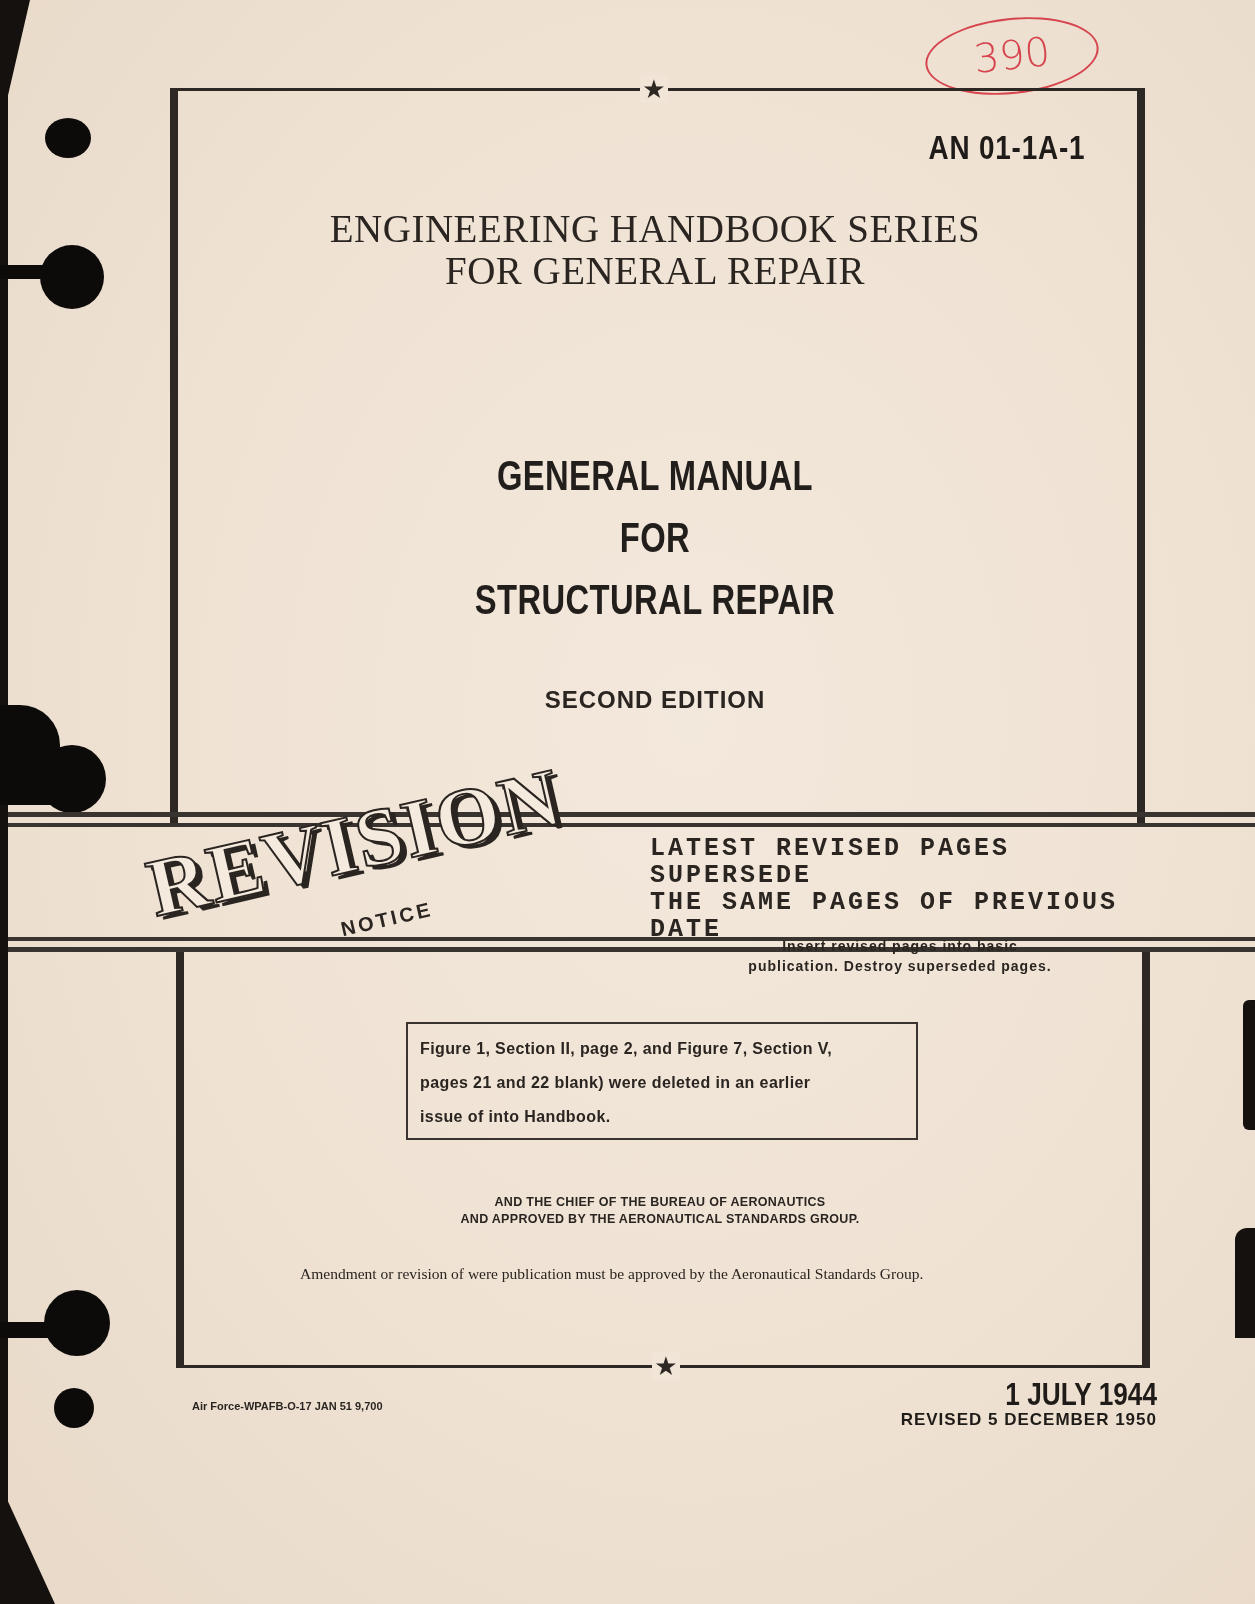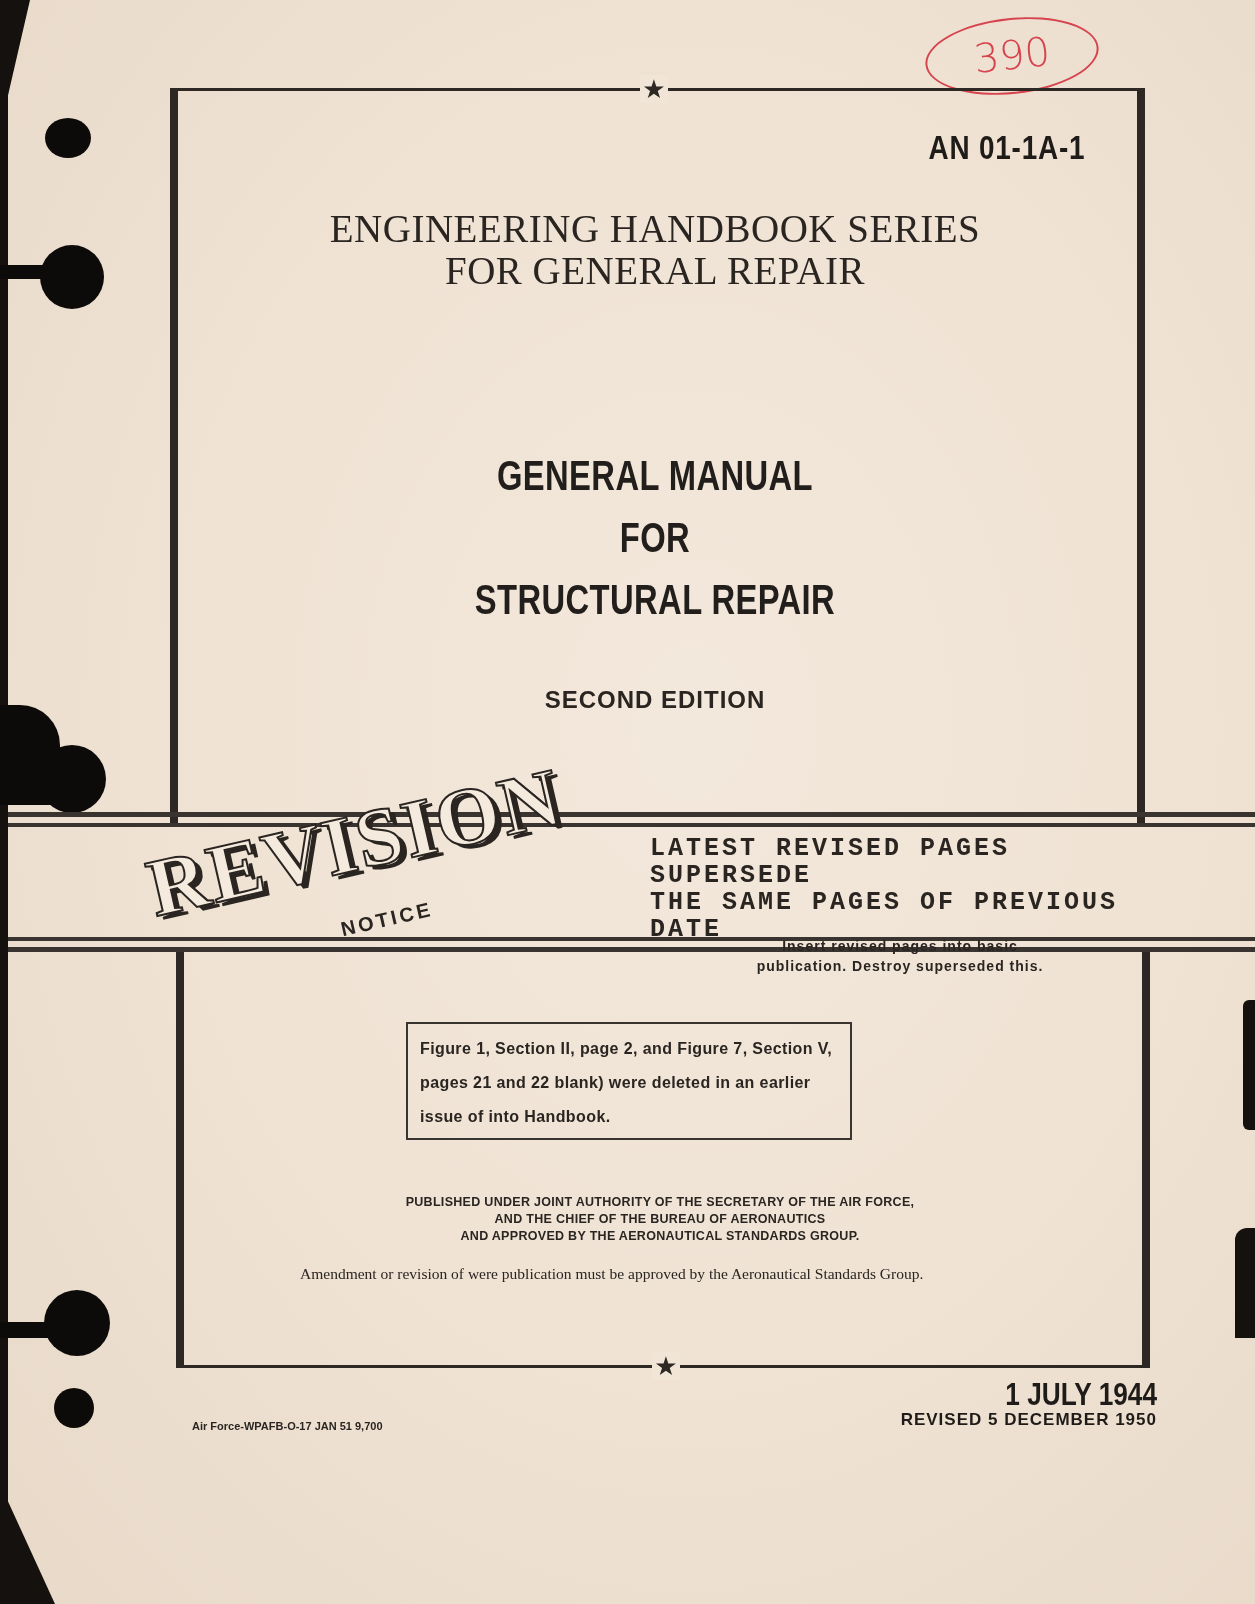--- a/index.html
+++ b/index.html
@@ -49,30 +49,30 @@
   .revision-word { position:absolute; left: 160px; top: 842px; font-family:"Liberation Serif", serif; font-weight:700;
     font-size: 82px; letter-spacing: 2px; color:#f4eadd; -webkit-text-stroke: 2px #2a2521;
     text-shadow: 5px 5px 0 #2a2521; transform: rotate(-13deg); transform-origin: left bottom; }
   .notice-word { position:absolute; left: 340px; top: 908px; font-weight:700; font-size: 20px; letter-spacing: 3px;
     transform: rotate(-13deg); color:#2a2521; }
   .band-headline { position:absolute; left: 650px; top: 835px; width: 510px; font-weight: 700; font-size: 25px;
     line-height: 27px; letter-spacing: 3px; color:#2a2521;font-family:Liberation Mono, monospace; }
   .band-sub { position:absolute; left: 680px; top: 936px; width: 440px; text-align:center; font-weight:700;
     font-size: 14px; line-height: 20px; letter-spacing: 1px; color:#2a2521; }
 
-  .note-box { position:absolute; left: 406px; top: 1022px; width: 446px; height: 118px; border: 2px solid #3a3430; box-sizing: border-box;
+  .note-box { position:absolute; left: 406px; top: 1022px; width: 512px; height: 118px; border: 2px solid #3a3430; box-sizing: border-box;
     padding: 8px 10px 0 12px; font-weight:700; font-size: 16px; line-height: 34px; color:#2a2521; letter-spacing: 0.4px; }
   .note-line { display:block; white-space: nowrap; }
 
   .authority { position:absolute; left: 300px; width: 720px; top: 1194px; text-align:center; font-weight:700;
     font-size: 12.5px; line-height: 17px; color:#2a2521; letter-spacing: 0.3px; }
   .amendment { position:absolute; left: 300px; width: 740px; top: 1265px; font-family:"Liberation Serif", serif;
     font-size: 15.5px; line-height: 18px; color:#2a2521; }
 
-  .print-code { position:absolute; left: 192px; top: 1400px; font-weight:700; font-size: 11px; color:#2a2521;margin-top:20px; }
+  .print-code { position:absolute; left: 192px; top: 1400px; font-weight:700; font-size: 11px; color:#2a2521; }
   .date-main { position:absolute; right: 98px; top: 1376px; font-weight:700; font-size: 32px; color:#1f1b18;
     transform: scaleX(0.82); transform-origin:right; }
   .date-revised { position:absolute; right: 98px; top: 1410px; font-weight:700; font-size: 17px; letter-spacing: 1px; color:#1f1b18;text-align:right; }
 
   .red-number { position:absolute; left: 925px; top: 18px; width: 170px; height: 72px; border: 2px solid #d6444e;
     border-radius: 50%; transform: rotate(-6deg); }
   .red-number span { display:block; text-align:center; font-family:"DejaVu Sans", sans-serif; font-size: 40px; line-height: 70px;
     color:#d6444e; font-weight: 300; }
 </style>
 </head>
@@ -130,31 +130,30 @@
 
   <div class="revision-word">REVISION</div>
   <div class="notice-word">NOTICE</div>
 
   <div class="band-headline">
     <div>LATEST REVISED PAGES SUPERSEDE</div>
     <div>THE SAME PAGES OF PREVIOUS DATE</div>
   </div>
   <div class="band-sub">
     <div>Insert  revised pages into basic</div>
-    <div>publication. Destroy superseded this.</div>
+    <div>publication. Destroy superseded pages.</div>
   </div>
 
   <div class="note-box">
     <span class="note-line">Figure 1, Section II, page 2, and Figure 7, Section V,</span>
     <span class="note-line">pages 21 and 22 blank) were deleted in an earlier</span>
     <span class="note-line">issue of into Handbook.</span>
   </div>
 
   <div class="authority">
-    <div>PUBLISHED UNDER JOINT AUTHORITY OF THE SECRETARY OF THE AIR FORCE,</div>
     <div>AND THE CHIEF OF THE BUREAU OF AERONAUTICS</div>
     <div>AND APPROVED BY THE AERONAUTICAL STANDARDS GROUP.</div>
   </div>
 
   <div class="amendment">Amendment or revision of were publication must be approved by the Aeronautical Standards Group.</div>
 
   <div class="print-code">Air Force-WPAFB-O-17 JAN 51 9,700</div>
   <div class="date-main">1 JULY 1944</div>
   <div class="date-revised">REVISED 5 DECEMBER 1950</div>
 </div>

